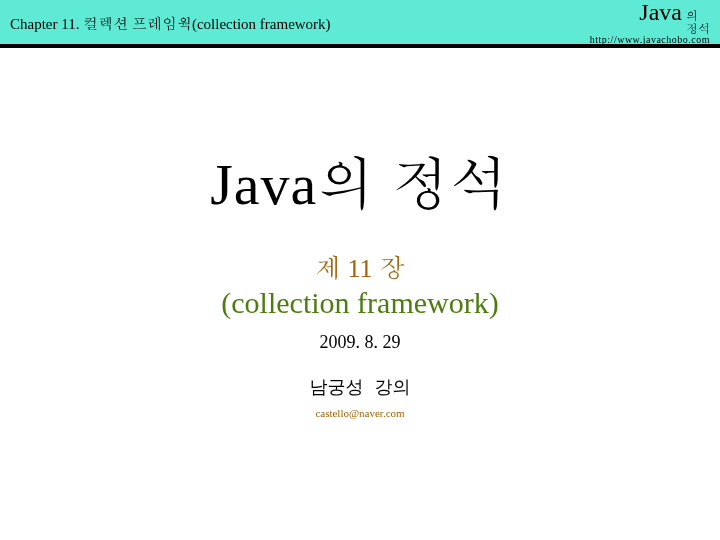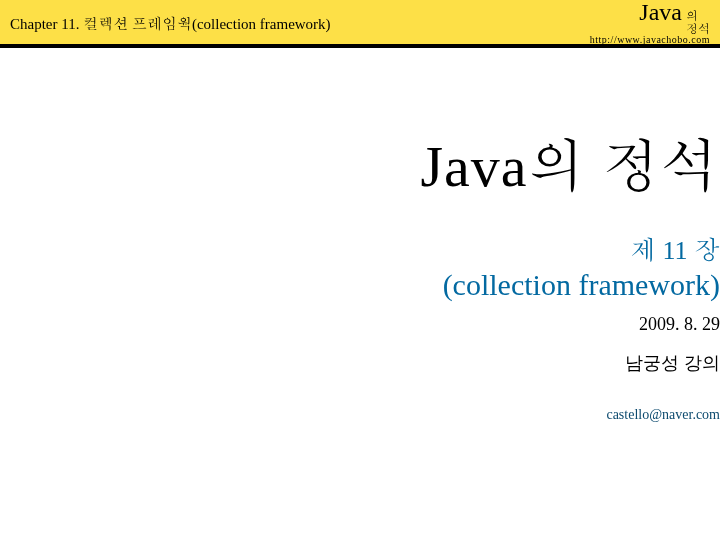--- a/index.html
+++ b/index.html
@@ -11,21 +11,21 @@
       width: 720px;
       height: 540px;
       background: #ffffff;
       font-family: "Times New Roman", serif;
       position: relative;
       overflow: hidden;
     }
     .header-bar {
       width: 100%;
       height: 48px;
-      background: #fde047;
+      background: #5eead4;
       border-bottom: 4px solid #000000;
       position: relative;
       display: flex;
       align-items: center;
       justify-content: space-between;
       padding: 0 8px 0 10px;
     }
     .header-left {
       font-size: 15px;
       color: #000000;
@@ -55,66 +55,66 @@
     }
     .header-url {
       font-size: 10px;
       color: #000000;
       font-family: "Times New Roman", serif;
       margin-top: 0;
       letter-spacing: 0.5px;
     }
     .content {
       width: 100%;
-      padding-top: 72px;
+      padding-top: 90px;
       display: flex;
       flex-direction: column;
-      align-items: flex-end;
+      align-items: center;
     }
     .main-title {
       font-size: 58px;
       font-family: "Times New Roman", "Batang", serif;
       color: #000000;
       letter-spacing: 1px;
     }
     .chapter-num {
       font-size: 26px;
       font-family: "Times New Roman", "Batang", serif;
-      color: #0369a1;
+      color: #a16207;
       margin-top: 28px;
     }
     .chapter-title-ko {
       font-size: 30px;
       font-family: "Batang", serif;
       color: #000000;
       margin-top: 24px;
     }
     .chapter-title-en {
       font-size: 30px;
       font-family: "Times New Roman", serif;
-      color: #0369a1;
+      color: #4d7c0f;
       margin-top: 2px;
     }
     .chapter-date {
       font-size: 18px;
       font-family: "Times New Roman", serif;
       color: #000000;
       margin-top: 12px;
     }
     .lecturer {
       font-size: 18px;
-      font-family: Liberation Sans, sans-serif;
+      font-family: Liberation Mono, monospace;
       color: #000000;
-      margin-top: 16px;
+      margin-top: 22px;
     }
     .email {
-      font-size: 14px;
+      font-size: 11px;
       font-family: "Times New Roman", serif;
-      color: #0c4a6e;
-      margin-top: 32px;
+      color: #a16207;
+      margin-top: 8px;
     }
   </style>
 </head>
 <body>
 
 <div class="header-bar">
   <div class="header-left">Chapter 11. 컬렉션 프레임웍(collection framework)</div>
   <div class="header-right">
     <div class="header-brand-row">
       <span class="header-brand-java">Java</span>

